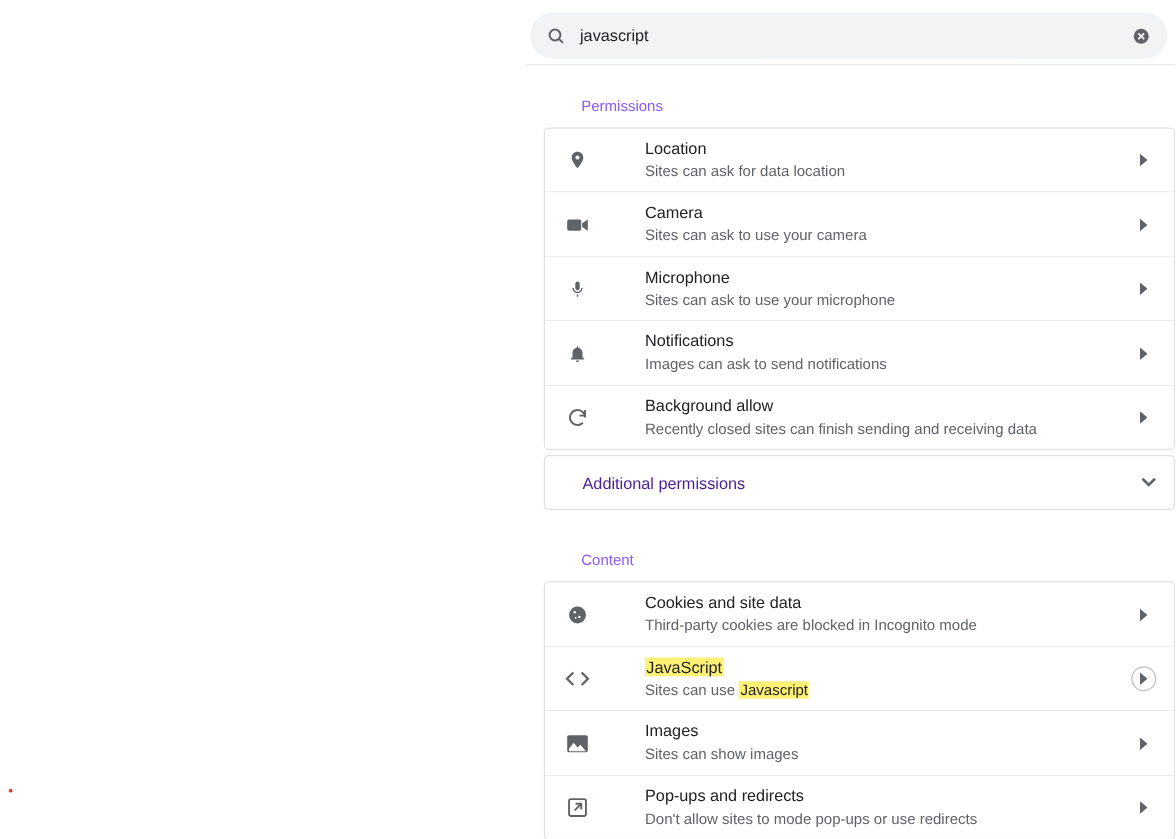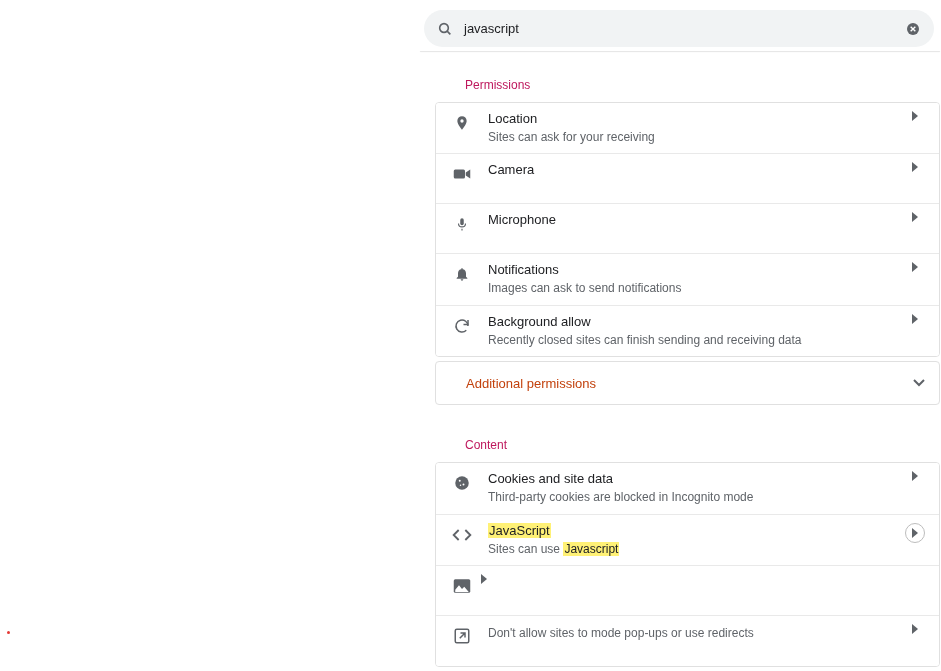--- a/index.html
+++ b/index.html
@@ -43,55 +43,56 @@
 
   .content {
     position: absolute;
     left: 12px;
     top: 60px;
     width: 505px;
   }
 
   .section-title {
     font-size: 12px;
-    color: #be185d;
+    color: #8b5cf6;
     margin: 18px 0 10px 30px;
   }
 
   .card {
     border: 1px solid #e0e0e0;
     border-radius: 4px;
     overflow: hidden;
   }
 
   .row {
     display: flex;
-    align-items: flex-start;
+    align-items: center;
     min-height: 50px;
     padding: 8px 14px;
     border-bottom: 1px solid #e9e9e9;
     background: #fff;
     cursor: pointer;
+    gap: 28px;
   }
   .row:last-child { border-bottom: none; }
   .row .ic { flex: 0 0 24px; width:24px; height:24px; display:flex; align-items:center; justify-content:center; color:#5f6368; }
   .row .txt { flex: 1; margin-left: 14px; }
   .row .t1 { font-size: 13px; color: #202124; line-height: 1.3; }
   .row .t2 { font-size: 12px; color: #5f6368; margin-top: 2px; line-height: 1.3; }
   .row .arw { flex: 0 0 20px; width: 20px; display:flex; justify-content:center; color:#5f6368; }
 
   .exp-row {
     display: flex;
     align-items: center;
     height: 44px;
     padding: 0 14px 0 30px;
     border: 1px solid #e0e0e0;
     border-radius: 4px;
     font-size: 13px;
-    color: #c2410c;
+    color: #4c1d95;
     background: #fff;
     cursor: pointer;
   }
   .exp-row .lbl { flex: 1; }
 
   mark { background: #fff176; color: #202124; padding: 0 1px; }
 
   .circ-arrow {
     width: 20px; height: 20px;
     border: 1px solid #bdbdbd;
@@ -146,55 +147,57 @@
     <div class="card">
 
       <div class="row">
         <span class="ic">
           <svg width="16" height="20" viewBox="0 0 24 24" fill="#5f6368">
               <path d="M12 2C8 2 5 5 5 9c0 5 7 13 7 13s7-8 7-13c0-4-3-7-7-7zm0 9.5a2.5 2.5 0 1 1 0-5 2.5 2.5 0 0 1 0 5z"></path>
             </svg>
         </span>
         <div class="txt">
           <div class="t1">Location</div>
-          <div class="t2">Sites can ask for your receiving</div>
+          <div class="t2">Sites can ask for data location</div>
         </div>
         <span class="arw">
             <svg width="6" height="10" viewBox="0 0 6 10">
               <path d="M0 0l6 5-6 5z" fill="#5f6368"></path>
             </svg>
           </span>
       </div>
 
       <div class="row">
         <span class="ic">
           <svg width="18" height="14" viewBox="0 0 24 16" fill="#5f6368">
               <rect x="1" y="2" width="15" height="12" rx="2"></rect>
               <path d="M17 6l6-4v12l-6-4z"></path>
             </svg>
         </span>
         <div class="txt">
           <div class="t1">Camera</div>
+          <div class="t2">Sites can ask to use your camera</div>
         </div>
         <span class="arw">
             <svg width="6" height="10" viewBox="0 0 6 10">
               <path d="M0 0l6 5-6 5z" fill="#5f6368"></path>
             </svg>
           </span>
       </div>
 
       <div class="row">
         <span class="ic">
           <svg width="14" height="18" viewBox="0 0 24 24" fill="#5f6368">
               <rect x="9" y="2" width="6" height="12" rx="3"></rect>
               <path d="M5 11a7 7 0 0 0 14 0h-2a5 5 0 0 1-10 0H5zm6 9h2v3h-2z"></path>
             </svg>
         </span>
         <div class="txt">
           <div class="t1">Microphone</div>
+          <div class="t2">Sites can ask to use your microphone</div>
         </div>
         <span class="arw">
             <svg width="6" height="10" viewBox="0 0 6 10">
               <path d="M0 0l6 5-6 5z" fill="#5f6368"></path>
             </svg>
           </span>
       </div>
 
       <div class="row">
         <span class="ic">
@@ -286,35 +289,40 @@
         </span>
       </div>
 
       <div class="row">
         <span class="ic">
           <svg width="18" height="16" viewBox="0 0 24 20" fill="#5f6368">
               <rect x="1" y="1" width="22" height="18" rx="2"></rect>
               <path d="M3 15l5-6 4 5 3-3 6 7H3z" fill="#fff"></path>
             </svg>
         </span>
+        <div class="txt">
+          <div class="t1">Images</div>
+          <div class="t2">Sites can show images</div>
+        </div>
         <span class="arw">
             <svg width="6" height="10" viewBox="0 0 6 10">
               <path d="M0 0l6 5-6 5z" fill="#5f6368"></path>
             </svg>
           </span>
       </div>
 
       <div class="row">
         <span class="ic">
           <svg width="18" height="18" viewBox="0 0 24 24" fill="none" stroke="#5f6368" stroke-width="2">
               <rect x="3" y="3" width="18" height="18" rx="2"></rect>
               <path d="M9 15l7-7M16 14V8h-6"></path>
             </svg>
         </span>
         <div class="txt">
+          <div class="t1">Pop-ups and redirects</div>
           <div class="t2">Don't allow sites to mode pop-ups or use redirects</div>
         </div>
         <span class="arw">
             <svg width="6" height="10" viewBox="0 0 6 10">
               <path d="M0 0l6 5-6 5z" fill="#5f6368"></path>
             </svg>
           </span>
       </div>
 
     </div>

